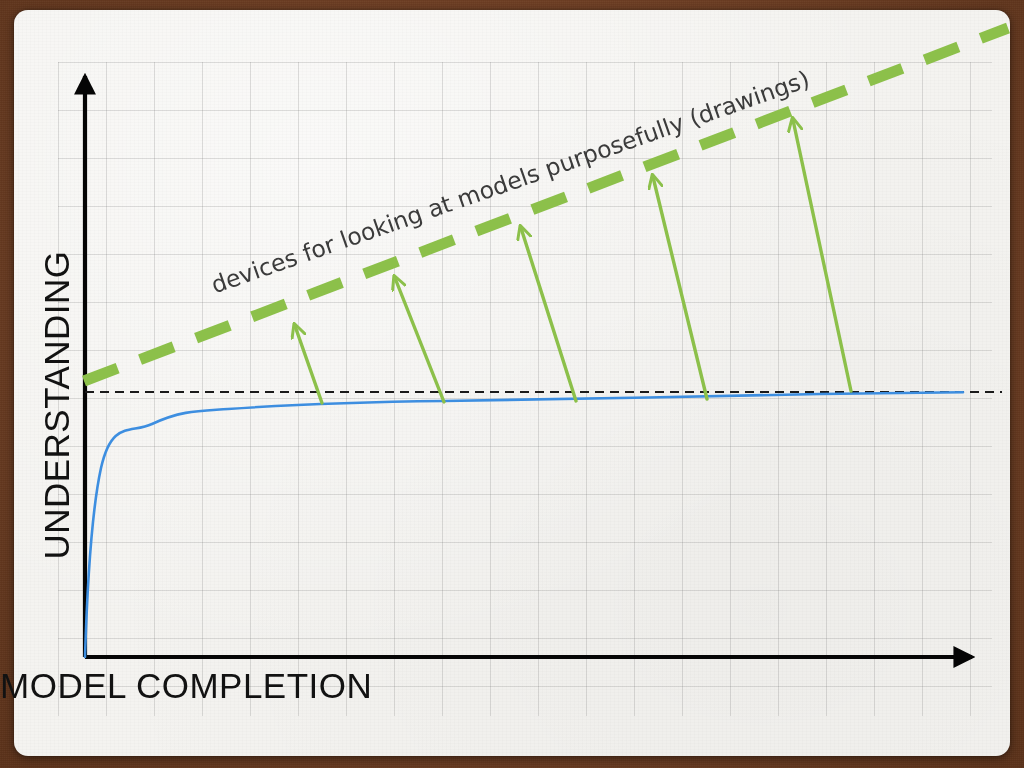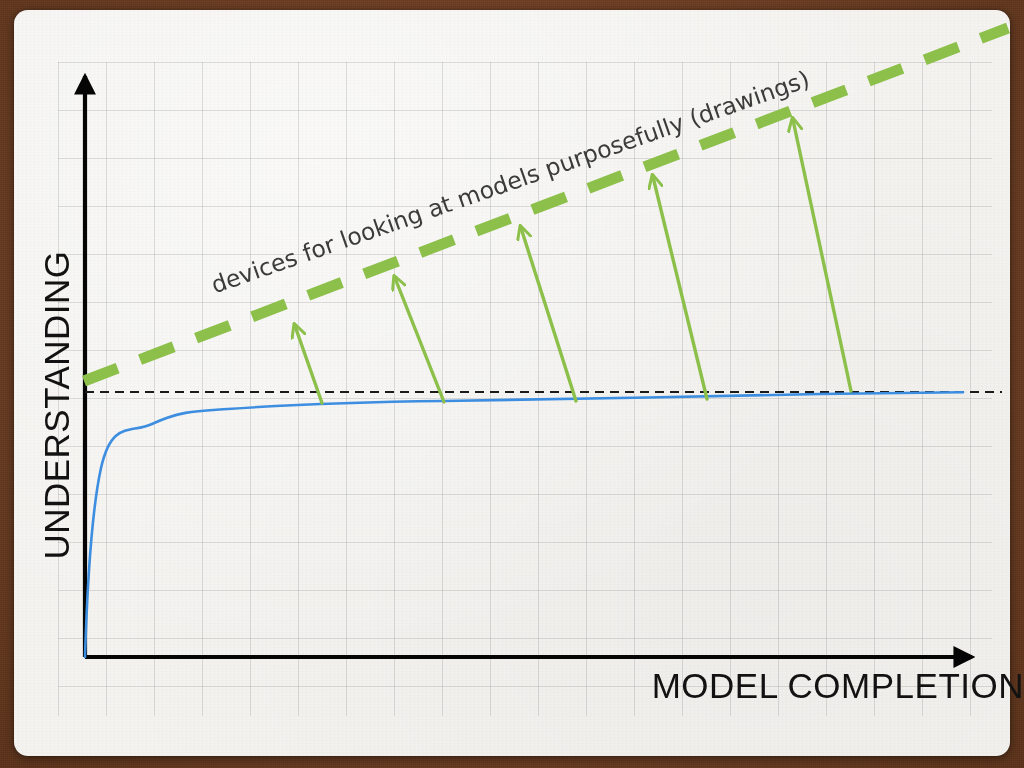--- a/index.html
+++ b/index.html
@@ -86,21 +86,21 @@
     font-weight: 400;
     letter-spacing: 0.5px;
     white-space: nowrap;
     user-select: none;
   }
 
   #x-axis-title {
     left: 0;
     top: 666px;
     width: 1024px;
-    text-align: right;
+    text-align: left;
     font-size: 35px;
   }
 
   #y-axis-title {
     left: -153px;
     top: 385px;
     width: 420px;
     text-align: center;
     font-size: 35px;
     transform: rotate(-90deg);

